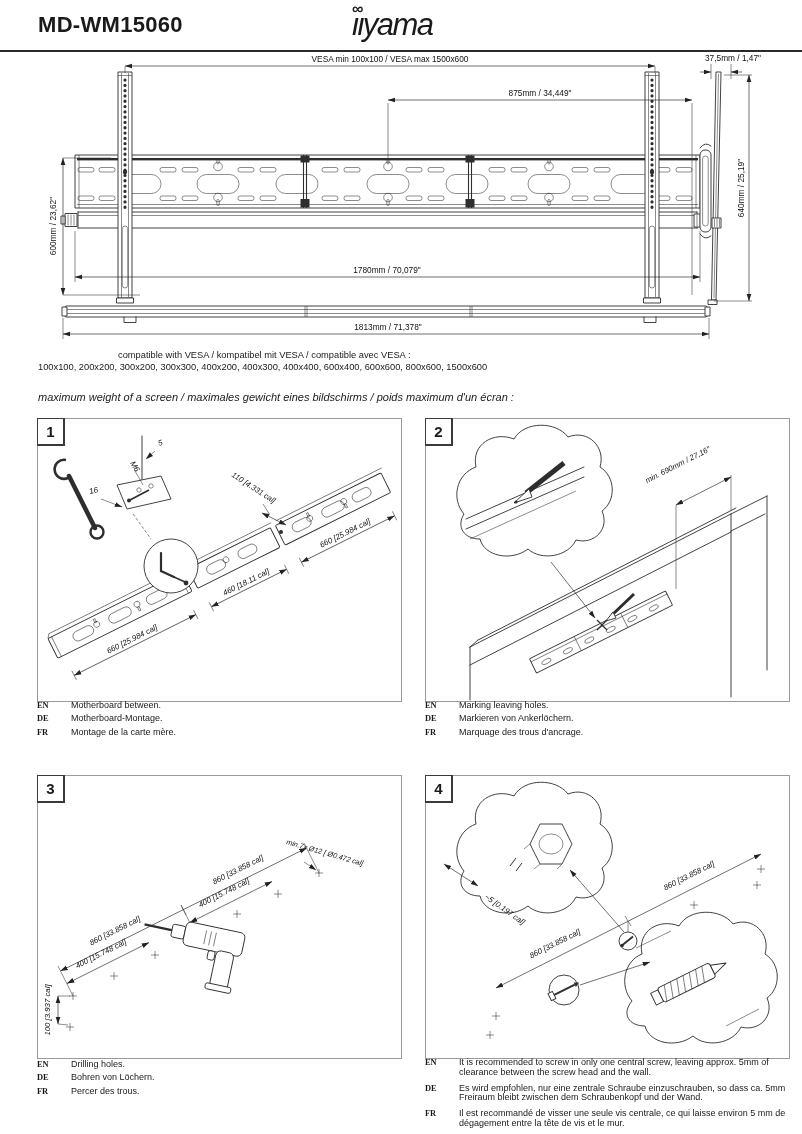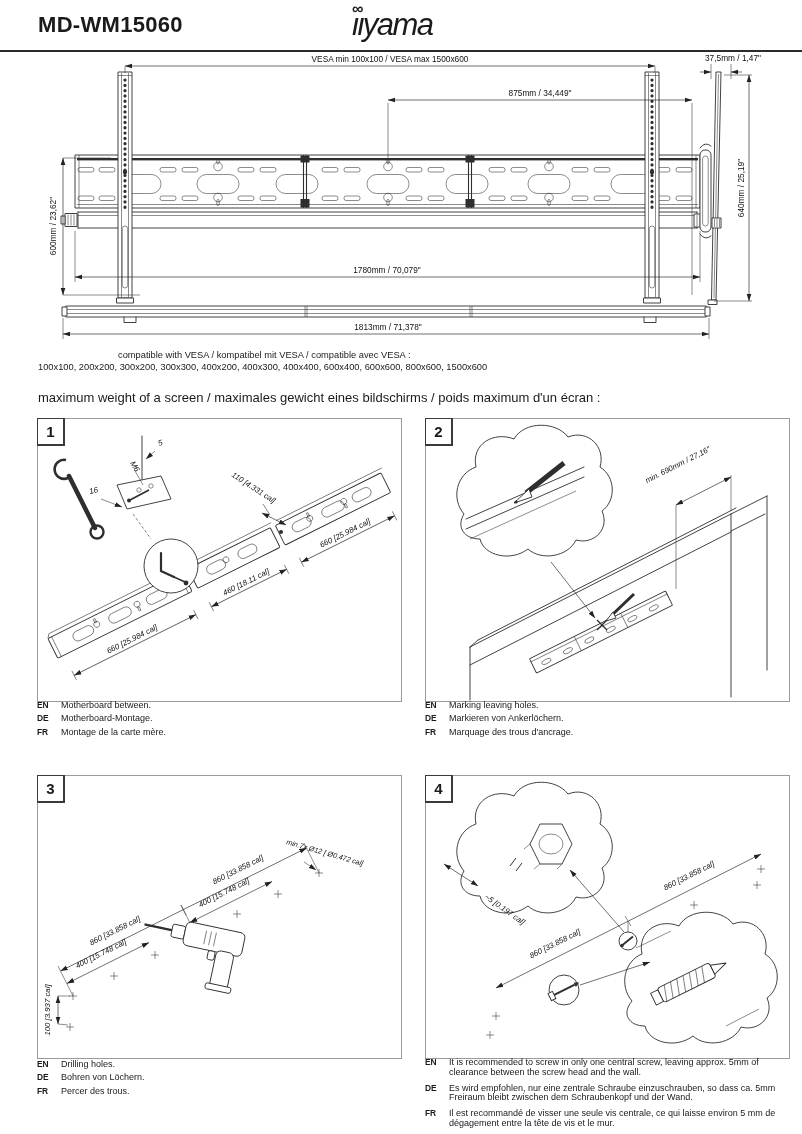--- a/index.html
+++ b/index.html
@@ -11,37 +11,37 @@
   .logo{position:absolute;left:352px;top:7px;width:120px;height:40px;}
   .logo-text{font-style:italic;font-weight:normal;font-size:31px;letter-spacing:-1.5px;}
   .dot-cover{position:absolute;left:1px;top:5px;width:15px;height:6px;background:#fff;}
   .inf{position:absolute;left:0px;top:-7px;font-size:16px;font-weight:bold;font-style:normal;letter-spacing:-1px;}
   .hd-manual{position:absolute;left:655px;top:11px;font-size:8.4px;line-height:11px;color:#222;}
   
   .ov{position:absolute;left:0;top:52px;width:802px;height:298px;}
   
   .compat{position:absolute;left:38px;top:350px;font-size:9.3px;line-height:11.5px;}
   .compat .l1{margin-left:80px;}
-  .weight{position:absolute;left:38px;top:392px;font-size:13px;line-height:11.5px;}
+  .weight{position:absolute;left:38px;top:392px;font-size:11px;line-height:11.5px;font-style:italic;}
   .weight .l2{margin-left:145px;margin-top:20px;}
   
   .pnl{position:absolute;width:363px;height:282px;border:1px solid #9a9a9a;background:#fff;}
   .pnl svg{position:absolute;left:0;top:0;}
   .badge{position:absolute;left:-1px;top:-1px;width:25px;height:25px;background:#fff;
          border:1px solid #3a3a3a;border-right-width:2.5px;border-bottom-width:2.5px;
          display:flex;align-items:center;justify-content:center;
          font-size:15px;font-weight:bold;z-index:2;}
   #p1{left:37px;top:418px;} #p2{left:425px;top:418px;}
   #p3{left:37px;top:775px;} #p4{left:425px;top:775px;}
   .caps{position:absolute;width:366px;}
   #c1{left:37px;top:701px;} #c2{left:425px;top:701px;}
   #c3{left:37px;top:1060px;} #c4{left:425px;top:1058px;}
   .cap-row{display:flex;margin-bottom:3.5px;font-size:9px;line-height:9.8px;}
   .cap-par{display:flex;margin-bottom:6px;font-size:9px;line-height:9.8px;}
-  .cap-lang{font-weight:bold;width:24px;flex:none;font-size:8.4px;}
+  .cap-lang{font-weight:bold;width:34px;flex:none;font-size:8.4px;font-family:Liberation Serif, serif;}
   .cap-txt{flex:1;}
   
   .ln{stroke:#2e2e2e;stroke-width:.9;fill:none;stroke-linecap:round;stroke-linejoin:round;}
   .lf{stroke:#2e2e2e;stroke-width:.9;fill:#fff;stroke-linejoin:round;}
   .tk{stroke:#2e2e2e;stroke-width:.55;fill:none;}
   .dm{stroke:#222;stroke-width:.65;fill:none;}
   .fb{fill:#2e2e2e;stroke:none;}
   .dsh{stroke:#2e2e2e;stroke-width:.6;stroke-dasharray:3 2;fill:none;}
   text{fill:#111;font-family:"Liberation Sans",sans-serif;}
   .dt{font-size:8.3px;}

